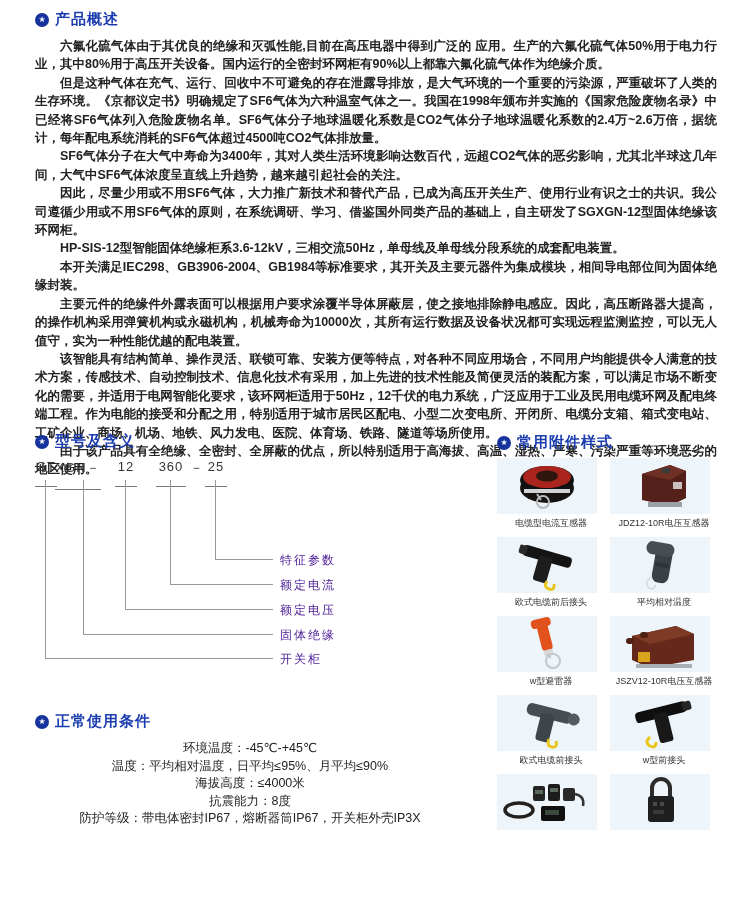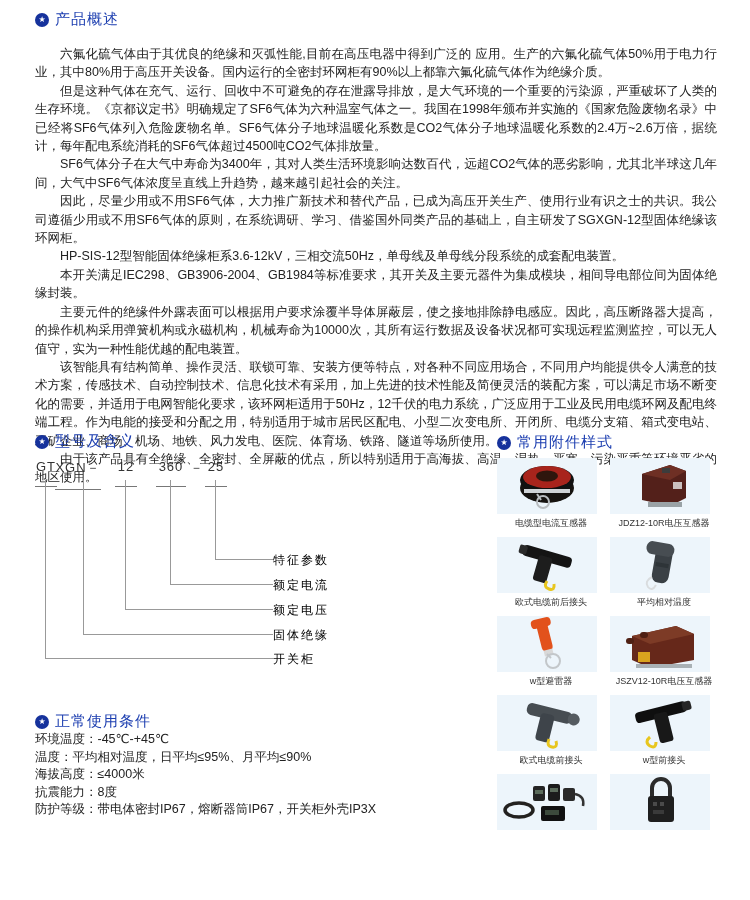--- a/index.html
+++ b/index.html
@@ -2,35 +2,35 @@
 <html><head>
 <meta charset="utf-8">
 <style>
   html,body{margin:0;padding:0;background:#fff;}
   .page{position:relative;width:750px;height:900px;background:#fff;overflow:hidden;
         font-family:"Liberation Sans","DejaVu Sans",sans-serif;color:#222;}
   
   .sec-head{display:flex;align-items:center;gap:6px;}
   .sec-bullet{width:14px;height:14px;border-radius:50%;background:#16329c;color:#fff;
               display:flex;align-items:center;justify-content:center;font-size:8px;line-height:1;flex:0 0 14px;}
-  .sec-title{font-size:15px;font-weight:normal;color:#1c3eb0;letter-spacing:1px;}
+  .sec-title{font-size:15px;font-weight:bold;color:#1c3eb0;letter-spacing:1px;}
   
   .overview{position:absolute;left:35px;top:10px;width:682px;}
-  .overview .paras{margin-top:16px;}
+  .overview .paras{margin-top:8px;font-weight:bold;}
   .overview p{margin:0;font-size:12.5px;line-height:18.4px;text-align:justify;text-indent:2em;color:#222;}
   
   .model{position:absolute;left:35px;top:432px;width:420px;}
   .diagram{position:relative;width:330px;height:218px;margin-top:8px;font-size:13px;color:#333;}
   .seg{position:absolute;top:0;text-align:center;border-bottom:1px solid #777;padding-bottom:12px;letter-spacing:1px;}
   .vline{position:absolute;width:1px;background:#999;}
   .hline{position:absolute;height:1px;background:#999;}
-  .dlabel{position:absolute;left:238px;font-size:12px;color:#000000;letter-spacing:2px;white-space:nowrap;}
+  .dlabel{position:absolute;left:245px;font-size:12px;color:#4c1d95;letter-spacing:2px;white-space:nowrap;}
   
   .conditions{position:absolute;left:35px;top:712px;width:430px;}
-  .conditions .lines{}
+  .conditions .lines{margin-top:9px;text-align:center;}
   .cond-line{font-size:12.5px;line-height:17.6px;color:#222;white-space:nowrap;}
   
   .accessories{position:absolute;left:497px;top:433px;width:215px;}
   .acc-grid{margin-top:6px;display:grid;grid-template-columns:100px 100px;column-gap:13px;row-gap:7px;}
   .acc-cell{width:108px;}
   .acc-img{width:100px;height:56px;background:#edf5fb;overflow:hidden;}
   .acc-cap{margin-top:3px;font-size:9px;color:#333;text-align:center;white-space:nowrap;}
 </style>
 </head>
 <body>

